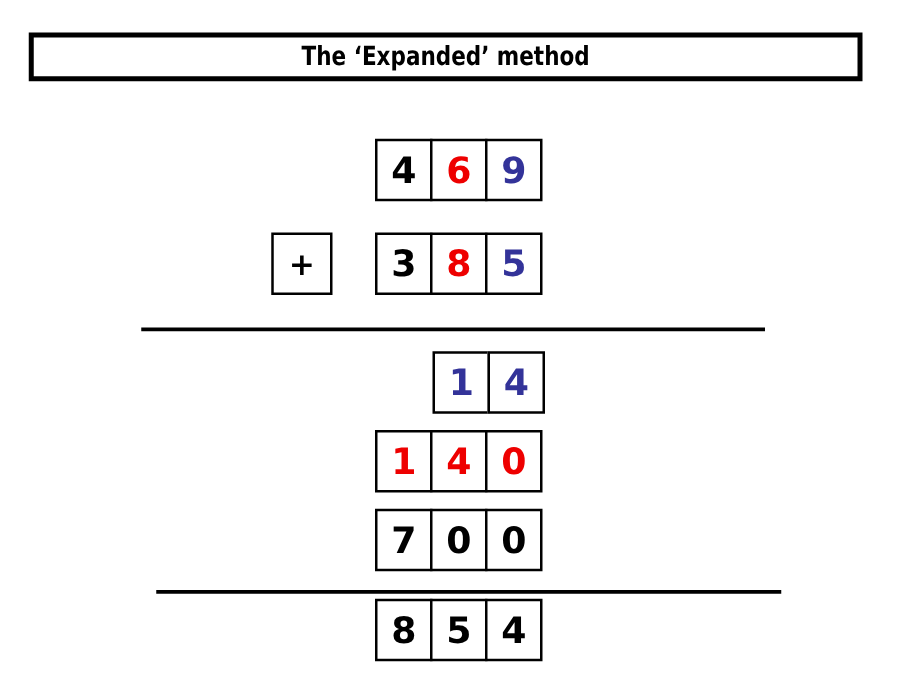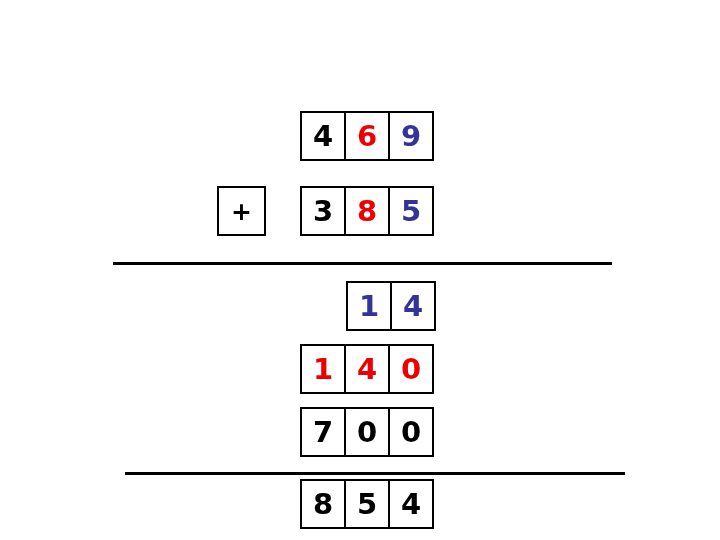--- a/index.html
+++ b/index.html
@@ -113,20 +113,23 @@
     border-top: 3px solid #000000;
   }
   #rule-top    { left: 113px; top: 262px; width: 499px; }
   #rule-bottom { left: 125px; top: 472px; width: 500px; }
 </style>
 </head>
 <body>
 
 <div id="slide">
 
+  <div id="title-box">
+    <span id="title-text">The ‘Expanded’ method</span>
+  </div>
 
   <div class="num-row" id="row-addend1">
     <div class="cell c-black">4</div>
     <div class="cell c-red">6</div>
     <div class="cell c-blue">9</div>
   </div>
 
   <div id="plus-box">+</div>
 
   <div class="num-row" id="row-addend2">

